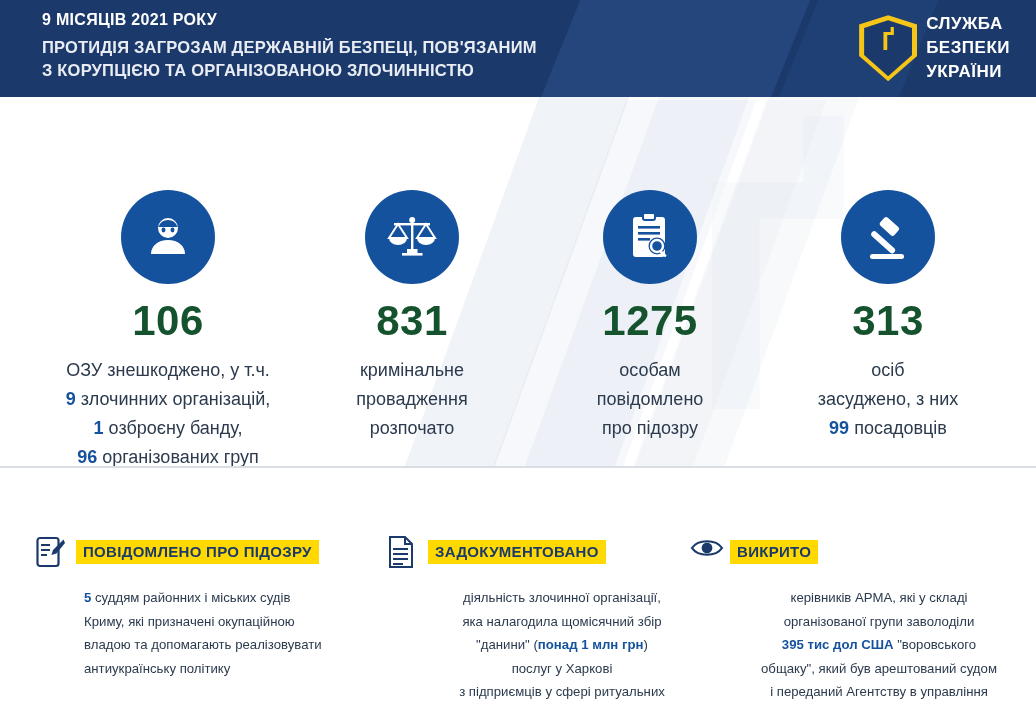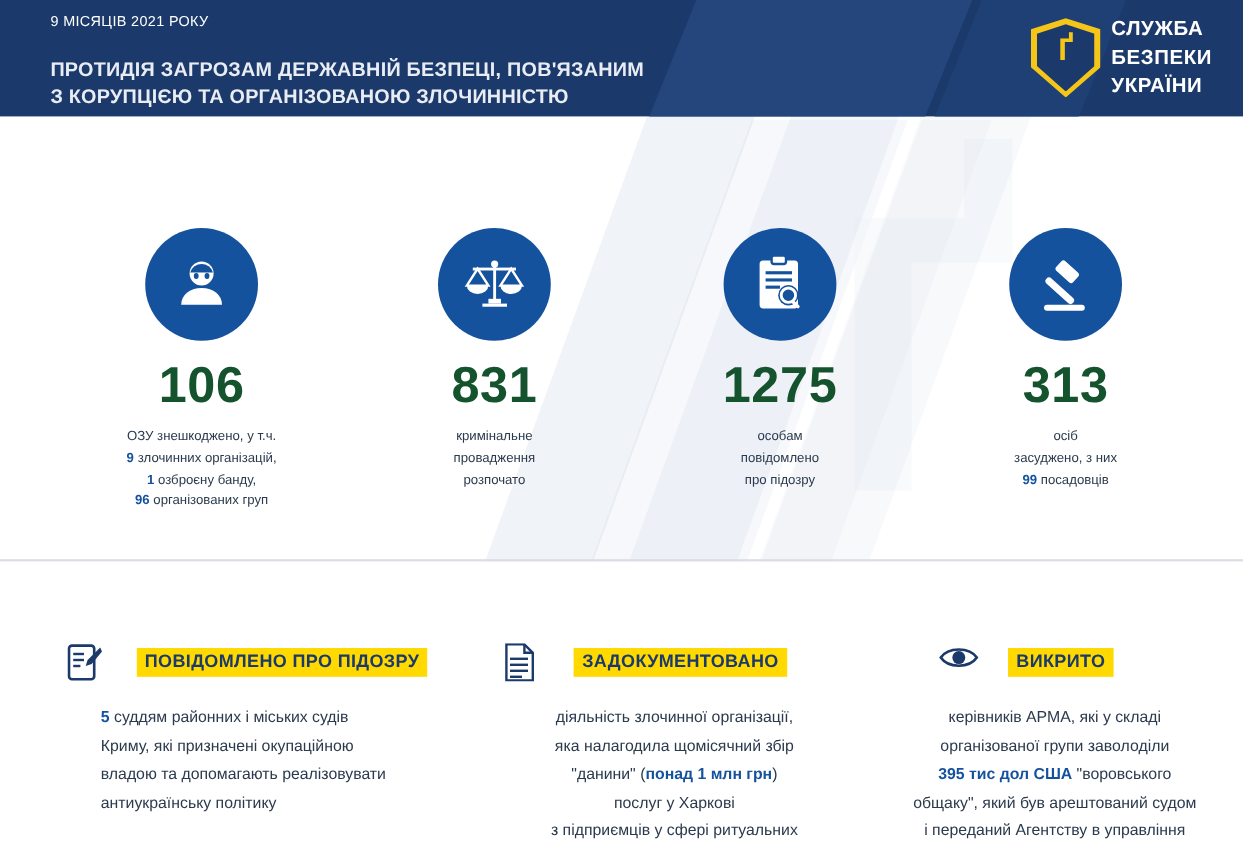--- a/index.html
+++ b/index.html
@@ -33,24 +33,24 @@
     position: absolute; right: 120px; top: -60px;
     width: 120px; height: 230px;
     background: #1f4074;
     transform: skewX(-22deg);
   }
   #header .hdr-text {
     position: absolute; left: 42px; top: 11px;
     color: #ffffff;
   }
   #header .hdr-title {
-    font-size: 12px; font-weight: normal;
+    font-size: 16px; font-weight: bold;
     color: #ffffff;
     letter-spacing: 0.3px;
-    margin-bottom: 22px;
+    margin-bottom: 7px;
   }
   #header .hdr-sub {
     font-size: 16.5px; font-weight: bold;
     color: #e9edf3;
     line-height: 1.38;
     letter-spacing: 0.2px;
   }
 
   
   #logo-wrap {
@@ -146,39 +146,38 @@
     display: flex; align-items: center; justify-content: center;
   }
   .stat .bignum {
     font-size: 42px; font-weight: bold;
     color: #14532d;
     letter-spacing: 0.5px;
     line-height: 1;
     margin-bottom: 14px;
   }
   .stat .caption {
-    font-size: 11px;
+    font-size: 18px;
     color: #2b3a4d;
     line-height: 1.62;
   }
   .stat .caption b { color: #15529e; font-weight: bold; }
 
   #stat-1 { left: 48px; top: 190px; }
   #stat-2 { left: 292px; top: 190px; }
   #stat-3 { left: 530px; top: 190px; text-align: center; }
   #stat-4 { left: 768px; top: 190px; }
 
   
   .lower {
     position: absolute;
   }
   .lower .head {
-    display: flex; align-items: center; gap: 28px;
+    display: flex; align-items: center; gap: 10px;
     margin-bottom: 18px;
-    justify-content: center;
   }
   .lower .glyph {
     width: 30px; height: 32px;
     position: relative;
     flex: 0 0 auto;
   }
   .lower .hl {
     background: #ffd900;
     font-size: 15px; font-weight: bold;
     color: #1b3a6b;

